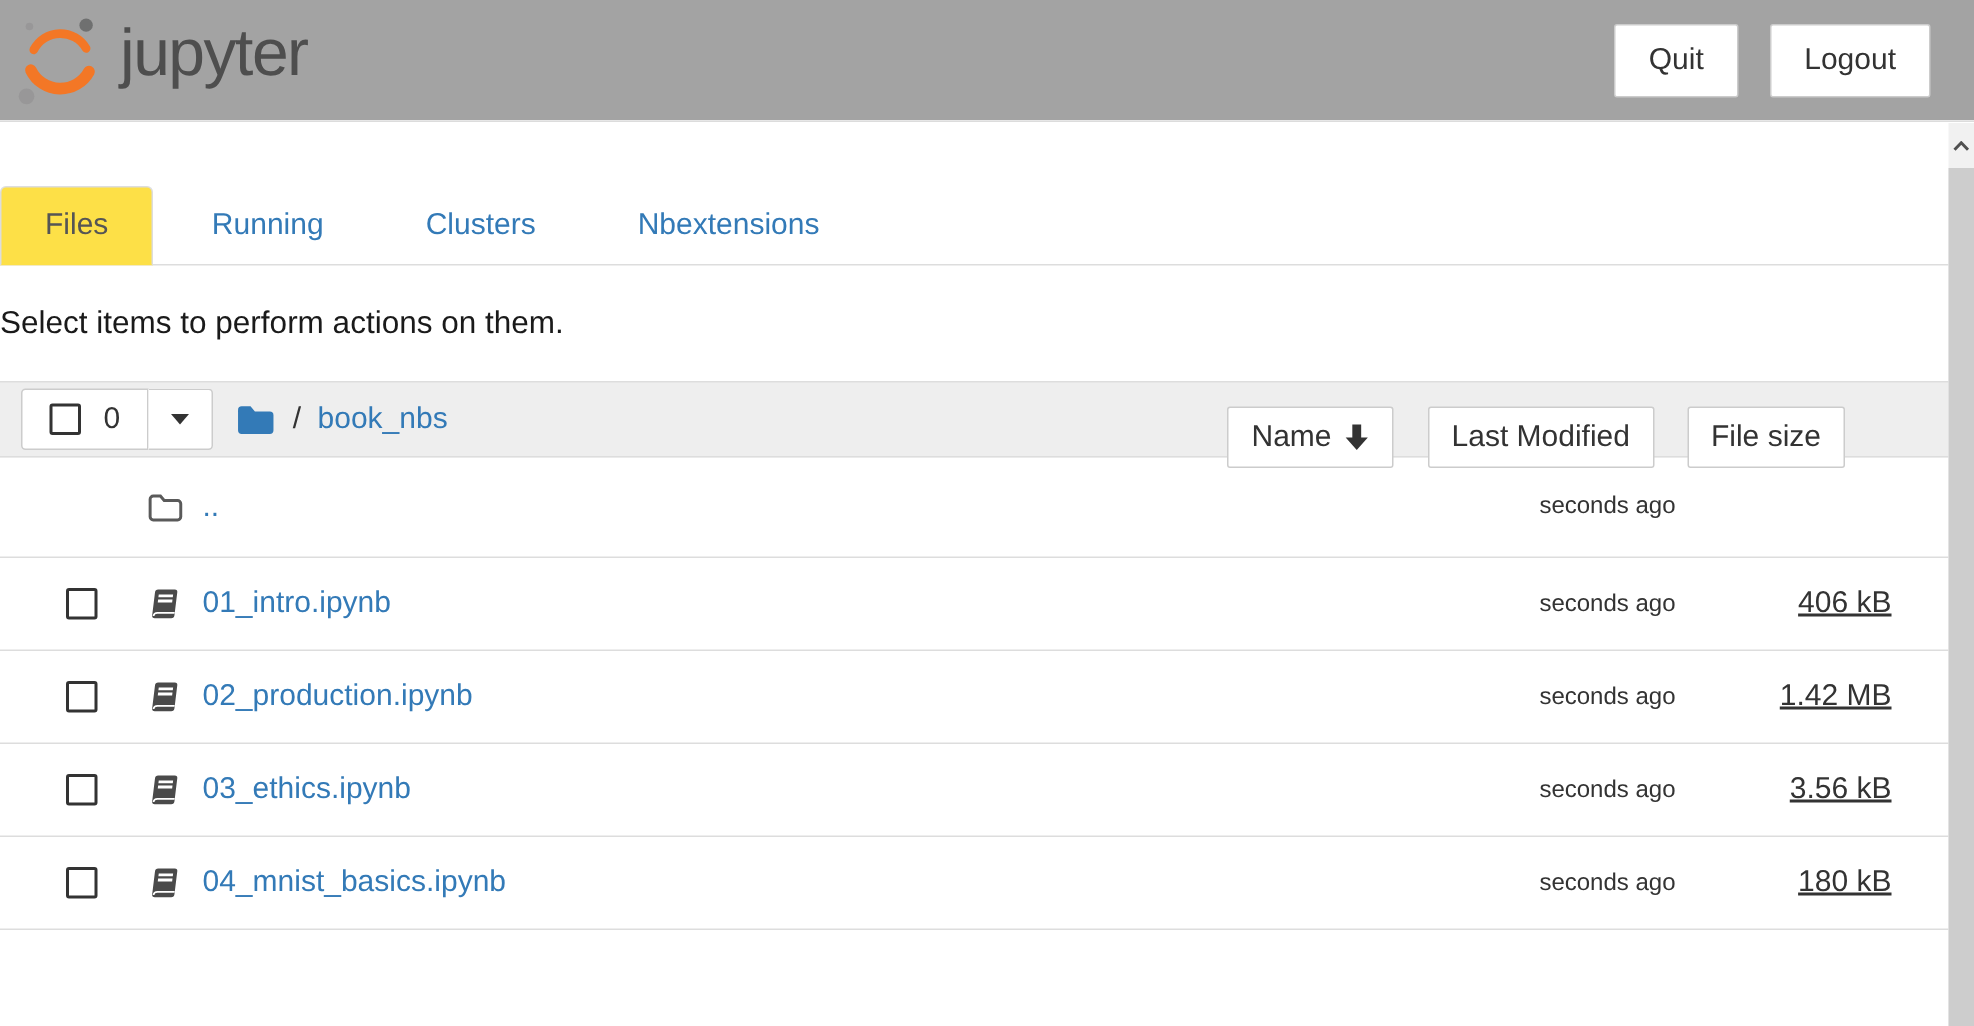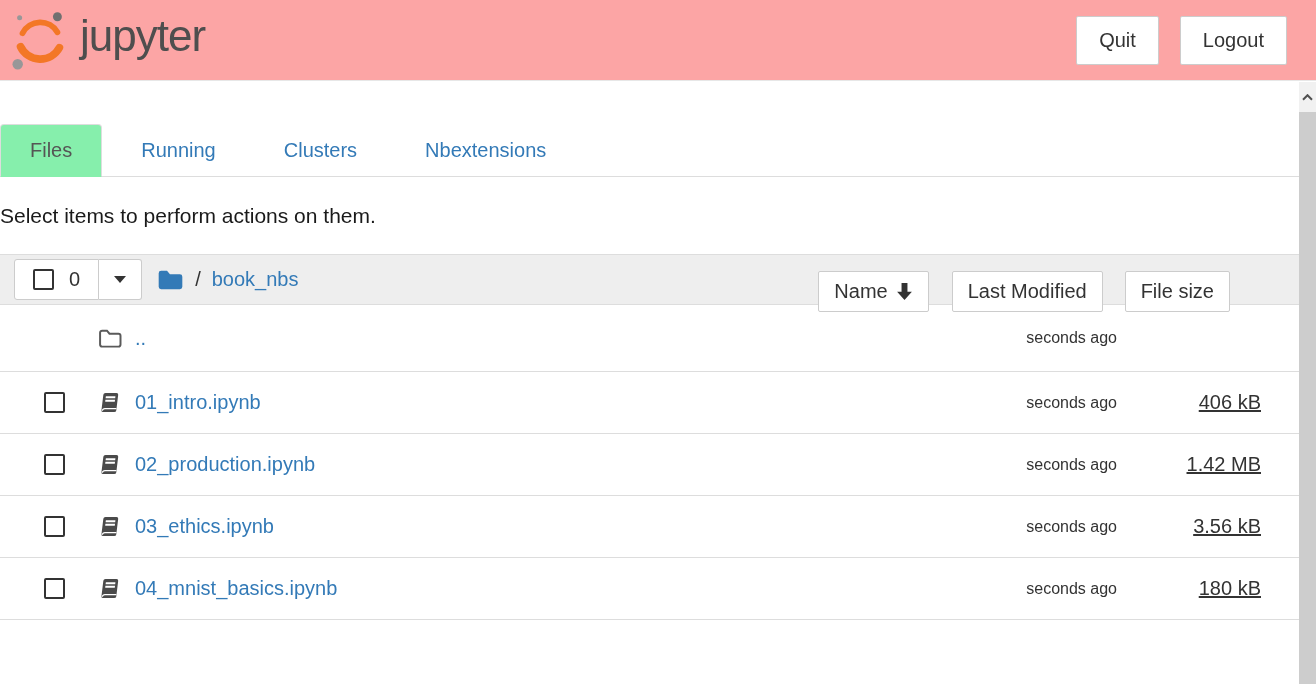--- a/index.html
+++ b/index.html
@@ -12,21 +12,21 @@
   }
 
   
   .header {
     height: 81px;
     border-bottom: 1px solid #e7e7e7;
     display: flex;
     align-items: center;
     justify-content: space-between;
     padding: 0 29px 0 8px;
-    background: #fca5a5;
+    background: #a3a3a3;
   }
   .logo { display: flex; align-items: center; gap: 10px; cursor: pointer; }
   .logo-text {
     font-size: 44px;
     color: #4e4e4e;
     letter-spacing: -1px;
     position: relative; top: -4px;
   }
   .header-btns { display: flex; gap: 21px; }
   .btn {
@@ -55,21 +55,21 @@
     font-size: 20px;
     padding: 14px 29px;
     cursor: pointer;
     color: #337ab7;
     margin-bottom: -1px;
     border: 1px solid transparent;
     border-radius: 4px 4px 0 0;
   }
   .tab.active {
     color: #555;
-    background: #86efac;
+    background: #fde047;
     border-color: #ddd #ddd transparent #ddd;
     cursor: default;
   }
   .tab:nth-child(2) { margin-left: 9px; }
   .tab:not(.active):not(:nth-child(2)) { margin-left: 8px; }
 
   .instructions {
     margin-top: 27px;
     font-size: 21px;
     color: #1a1a1a;

